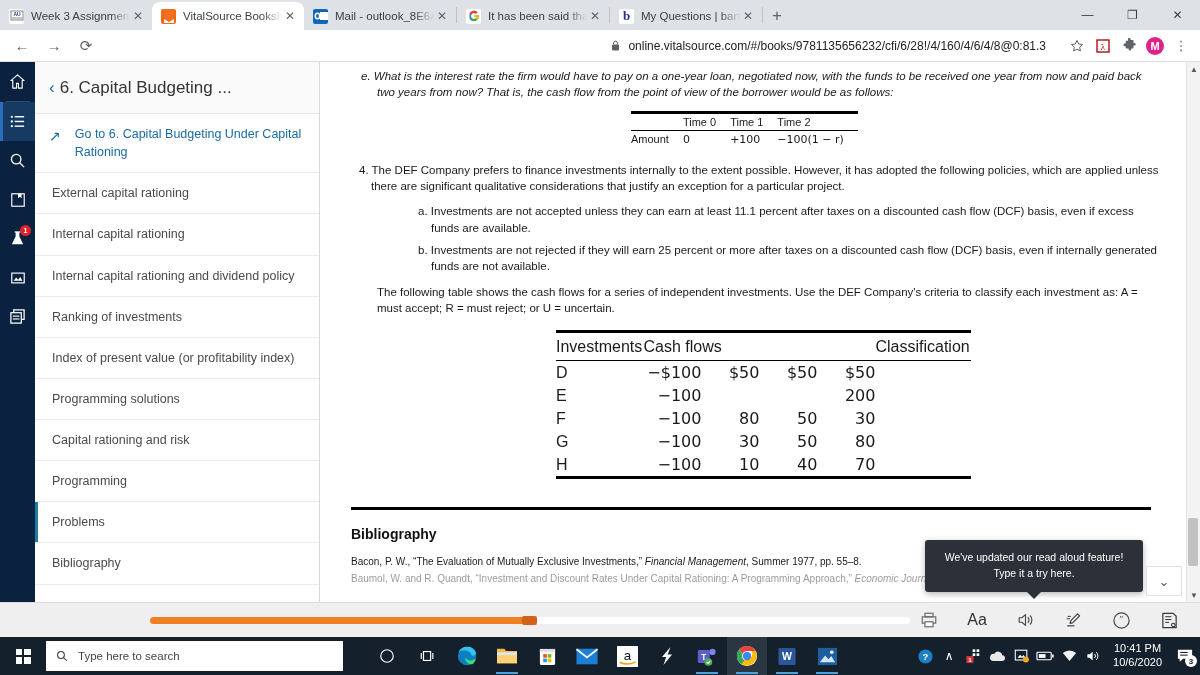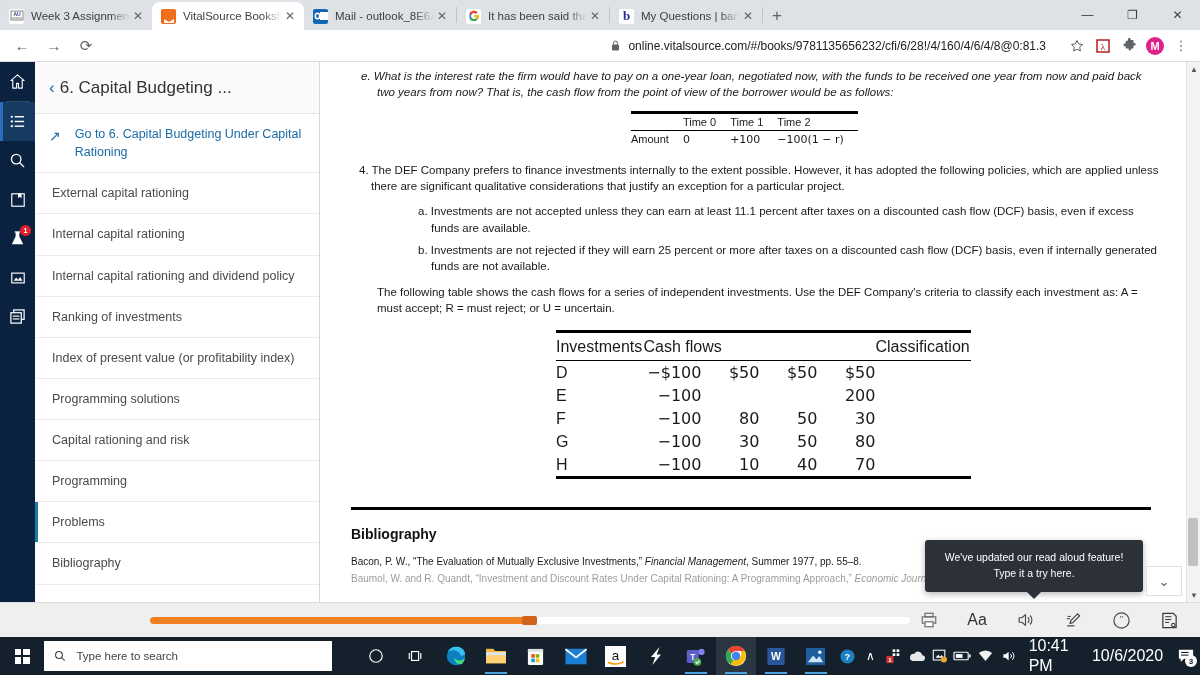--- a/index.html
+++ b/index.html
@@ -184,22 +184,22 @@
   .startsq i { background:#fff; display:block; }
   .searchbox { width:297px; height:30px; background:#fff; display:flex; align-items:center;
                padding:0 10px; color:#444; font-size:11.5px; }
   .searchbox .mag { margin-right:10px; font-size:12px; color:#444; }
   .tb-apps { display:flex; align-items:center; margin-left:24px; gap:0px; }
   .tbapp { width:40px; height:38px; display:flex; align-items:center; justify-content:center; position:relative; }
   .tbapp.running::after { content:""; position:absolute; bottom:1px; left:9px; width:22px; height:2px; background:#4aa3e0; }
   .tbapp.focus { background:#2a3742; }
   .tray { margin-left:auto; display:flex; align-items:center; color:#fff; font-size:10.5px; }
   .tray .ti { width:24px; height:38px; display:flex; align-items:center; justify-content:center; font-size:12px; }
-  .clock { display:flex; flex-direction:row; align-items:center; justify-content:center;
-           line-height:1.25; padding:0 8px; font-size:16px; }
+  .clock { display:flex; flex-direction:column; align-items:center; justify-content:center;
+           line-height:1.25; padding:0 8px; font-size:11px; }
   .notif { position:relative; width:30px; height:38px; display:flex; align-items:center; justify-content:center; }
   .notif-badge { position:absolute; right:3px; bottom:8px; width:12px; height:12px; border-radius:50%;
                  background:#fff; color:#14202b; font-size:8px; display:flex; align-items:center;
                  justify-content:center; font-weight:bold; }
   svg { display:block; }
 </style>
 </head>
 <body>
 
 <div class="screen">

